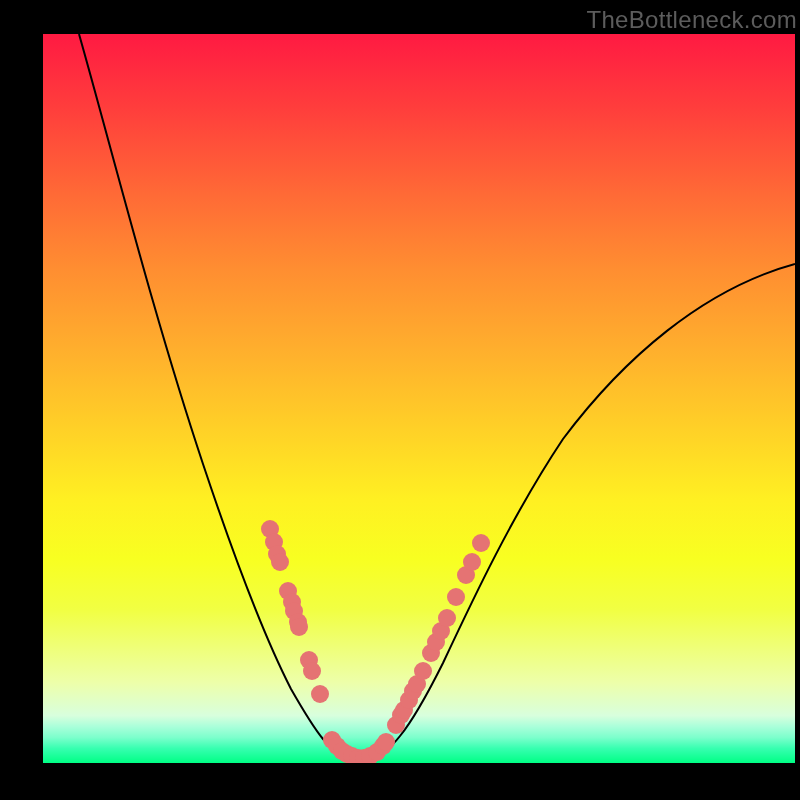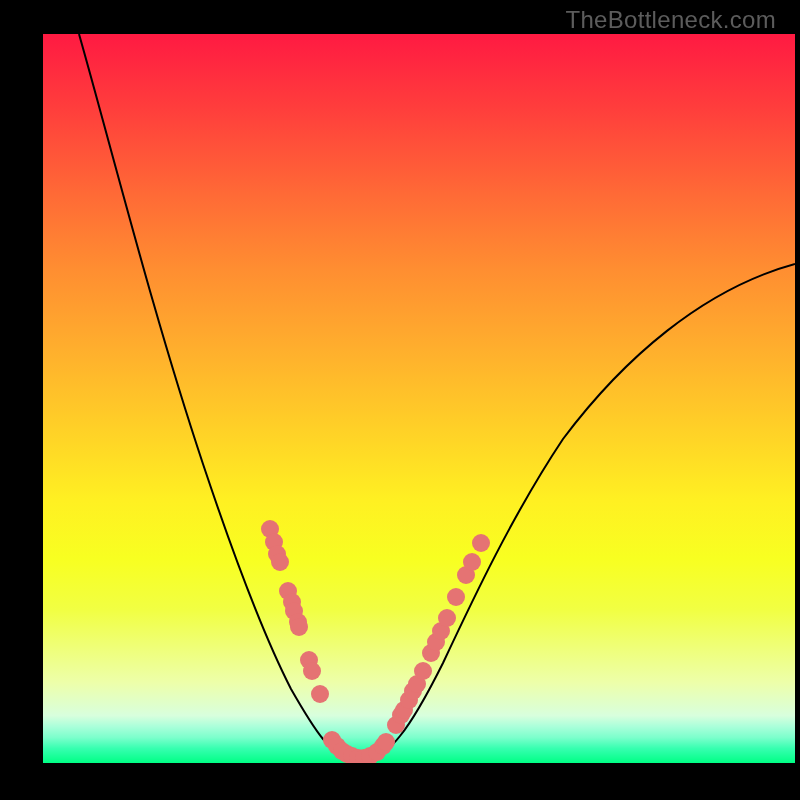--- a/index.html
+++ b/index.html
@@ -7,21 +7,21 @@
     width: 800px;
     height: 800px;
     background: #000;
     position: relative;
     font-family: Arial, sans-serif;
     overflow: hidden;
   }
   .watermark {
     position: absolute;
     top: 6px;
-    right: 24px;
+    right: 3px;
     color: #5c5c5c;
     font-size: 24px;
     font-weight: 500;
     z-index: 10;
     letter-spacing: 0.3px;
   }
   .plot-area {
     position: absolute;
     left: 43px;
     top: 34px;

